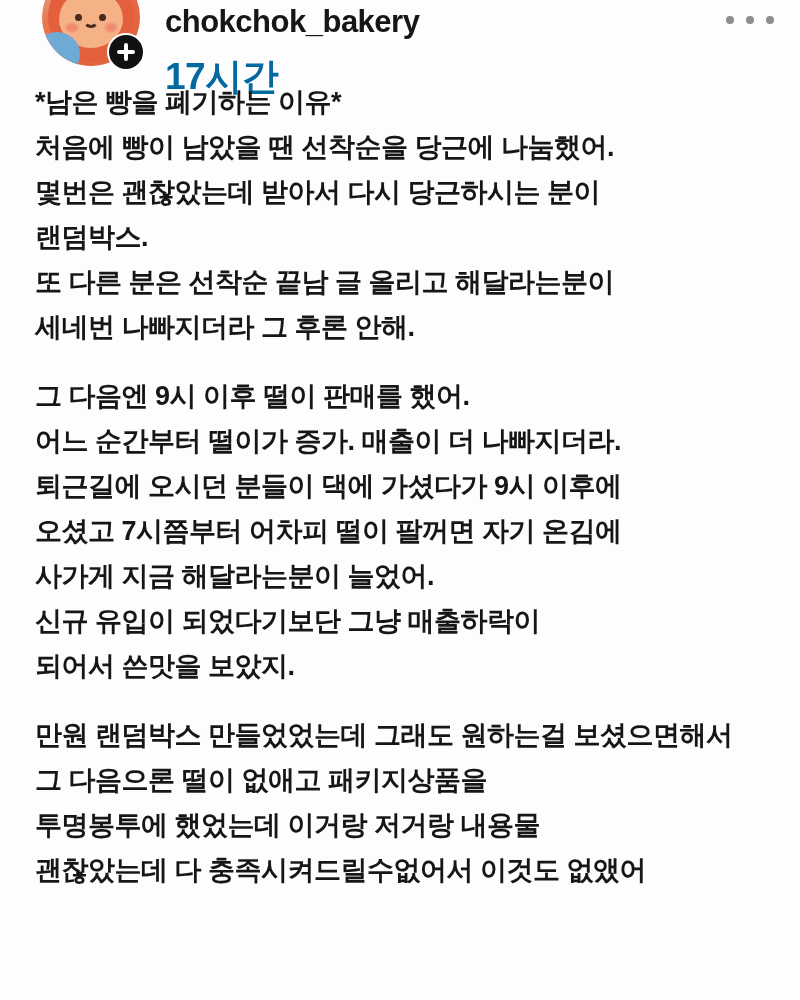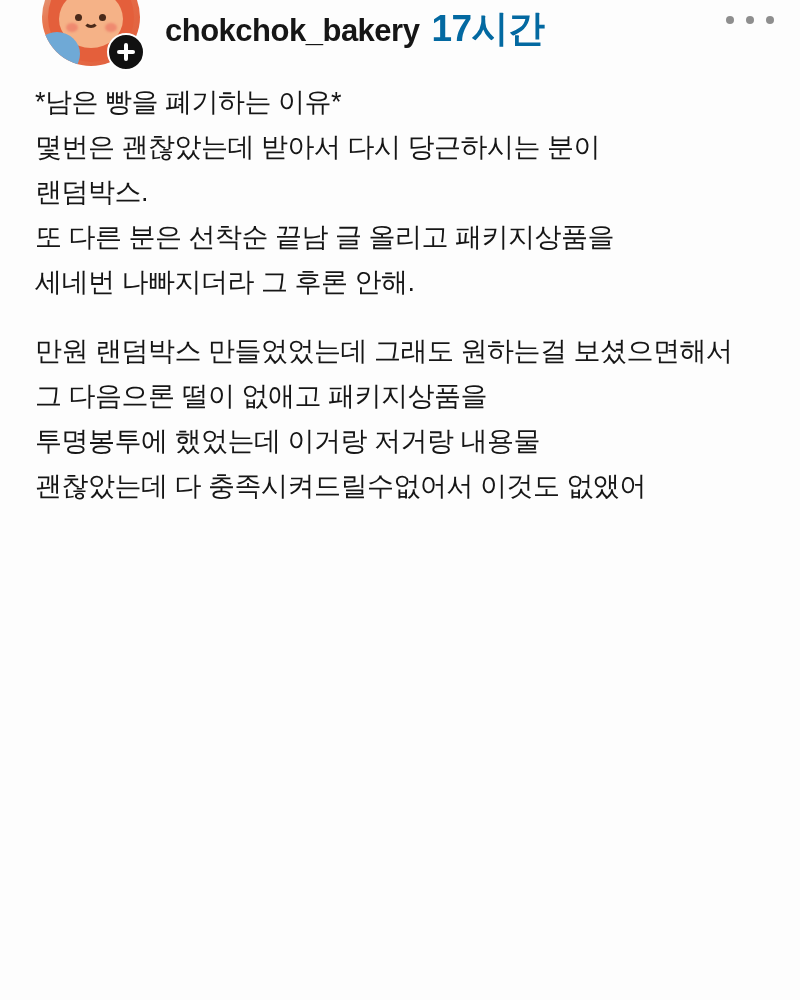--- a/index.html
+++ b/index.html
@@ -102,20 +102,21 @@
   .add-badge .bar.v { left: 15px; top: 8px; width: 4px; height: 18px; }
 
   .name-row {
     position: absolute;
     left: 165px;
     top: 4px;
     display: flex;
     align-items: baseline;
     gap: 12px;
     white-space: nowrap;
+    flex-direction: column;
   }
   .username {
     font-size: 31px;
     font-weight: bold;
     color: #161616;
     letter-spacing: -0.5px;
     cursor: pointer;
   }
   .timestamp {
     font-size: 37px;
@@ -144,21 +145,21 @@
   .post-body {
     position: absolute;
     left: 35px;
     top: 80px;
     width: 740px;
     color: #161616;
   }
   .paragraph { margin: 0 0 24px 0; }
   .line {
     font-size: 27px;
-    font-weight: 400;
+    font-weight: 700;
     line-height: 45px;
     letter-spacing: -0.5px;
     white-space: nowrap;
   }
 </style>
 </head>
 <body>
 
 <div class="page">
 
@@ -189,26 +190,36 @@
       <span class="dot"></span>
       <span class="dot"></span>
       <span class="dot"></span>
     </div>
   </div>
 
   <div class="post-body">
 
     <div class="paragraph">
       <div class="line">*남은 빵을 폐기하는 이유*</div>
+      <div class="line">처음에 빵이 남았을 땐 선착순을 당근에 나눔했어.</div>
       <div class="line">몇번은 괜찮았는데 받아서 다시 당근하시는 분이</div>
       <div class="line">랜덤박스.</div>
-      <div class="line">또 다른 분은 선착순 끝남 글 올리고 패키지상품을</div>
+      <div class="line">또 다른 분은 선착순 끝남 글 올리고 해달라는분이</div>
       <div class="line">세네번 나빠지더라 그 후론 안해.</div>
     </div>
 
+    <div class="paragraph">
+      <div class="line">그 다음엔 9시 이후 떨이 판매를 했어.</div>
+      <div class="line">어느 순간부터 떨이가 증가. 매출이 더 나빠지더라.</div>
+      <div class="line">퇴근길에 오시던 분들이 댁에 가셨다가 9시 이후에</div>
+      <div class="line">오셨고 7시쯤부터 어차피 떨이 팔꺼면 자기 온김에</div>
+      <div class="line">사가게 지금 해달라는분이 늘었어.</div>
+      <div class="line">신규 유입이 되었다기보단 그냥 매출하락이</div>
+      <div class="line">되어서 쓴맛을 보았지.</div>
+    </div>
 
     <div class="paragraph">
       <div class="line">만원 랜덤박스 만들었었는데 그래도 원하는걸 보셨으면해서</div>
       <div class="line">그 다음으론 떨이 없애고 패키지상품을</div>
       <div class="line">투명봉투에 했었는데 이거랑 저거랑 내용물</div>
       <div class="line">괜찮았는데 다 충족시켜드릴수없어서 이것도 없앴어</div>
     </div>
 
   </div>
 </div>

